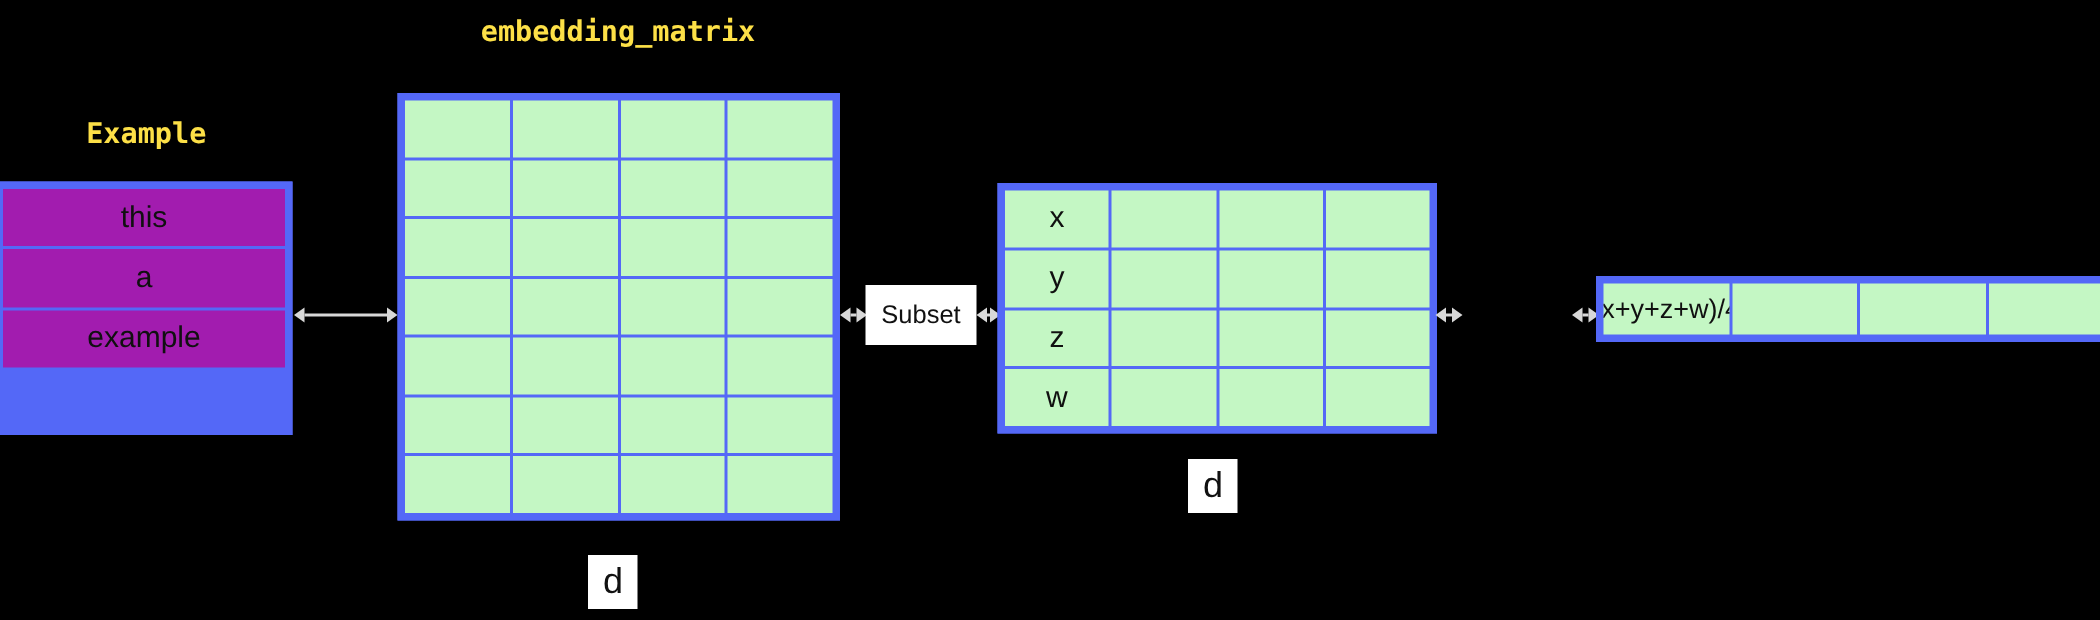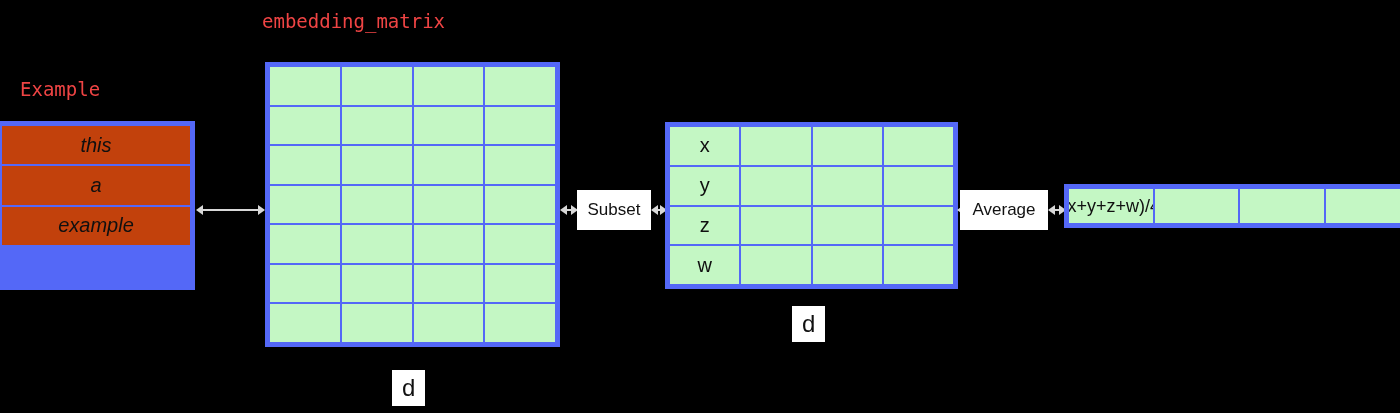--- a/index.html
+++ b/index.html
@@ -18,27 +18,27 @@
     width: 1400px;
     height: 413px;
     background: #000000;
   }
 
   
   .abs { position: absolute; }
 
   
   .heading {
-    color: #ef4444;
+    color: #fde047;
     font-family: "DejaVu Sans Mono", "Liberation Mono", monospace;
-    font-weight: normal;
+    font-weight: bold;
     font-size: 19px;
     letter-spacing: 0px;
     white-space: nowrap;
-    text-align: left;
+    text-align: center;
   }
 
   
   .grid-box {
     box-sizing: border-box;
     border: 3px solid #5468f7;
     display: grid;
     background: #5468f7;
     gap: 2px;
     padding: 2px;
@@ -47,21 +47,21 @@
     box-sizing: border-box;
     display: flex;
     align-items: center;
     justify-content: center;
     font-size: 20px;
     color: #101010;
     overflow: hidden;
     white-space: nowrap;
   }
   .cell.green { background: #c4f7c4; }
-  .cell.pink  { background: #c2410c; font-style: italic; }
+  .cell.pink  { background: #a21caf; }
 
   .cell.small-text { font-size: 18px; }
 
   
   .chip {
     background: #ffffff;
     color: #111111;
     font-size: 17px;
     display: flex;
     align-items: center;
@@ -189,21 +189,20 @@
     </div>
 
   <div class="abs chip-d" style="left:792px; top:306px;">d</div>
 
   <div class="abs" style="left:957px; top:205px; width:18px; height:10px; display:flex; align-items:center;">
     <div class="arrowhead-left"></div>
     <div class="connector" style="flex:1;"></div>
     <div class="arrowhead"></div>
   </div>
 
-  <div class="abs chip" style="left:960px; top:190px; width:88px; height:40px;">Average</div>
 
   <div class="abs" style="left:1048px; top:205px; width:18px; height:10px; display:flex; align-items:center;">
     <div class="arrowhead-left"></div>
     <div class="connector" style="flex:1;"></div>
     <div class="arrowhead"></div>
   </div>
 
   <div class="abs grid-box" id="result-vector" style="left:1064px; top:184px; width:350px; height:44px; grid-template-columns: repeat(4, 1fr); grid-template-rows: 1fr;">
       <div class="cell green small-text">(x+y+z+w)/4</div>
       <div class="cell green small-text"></div>

